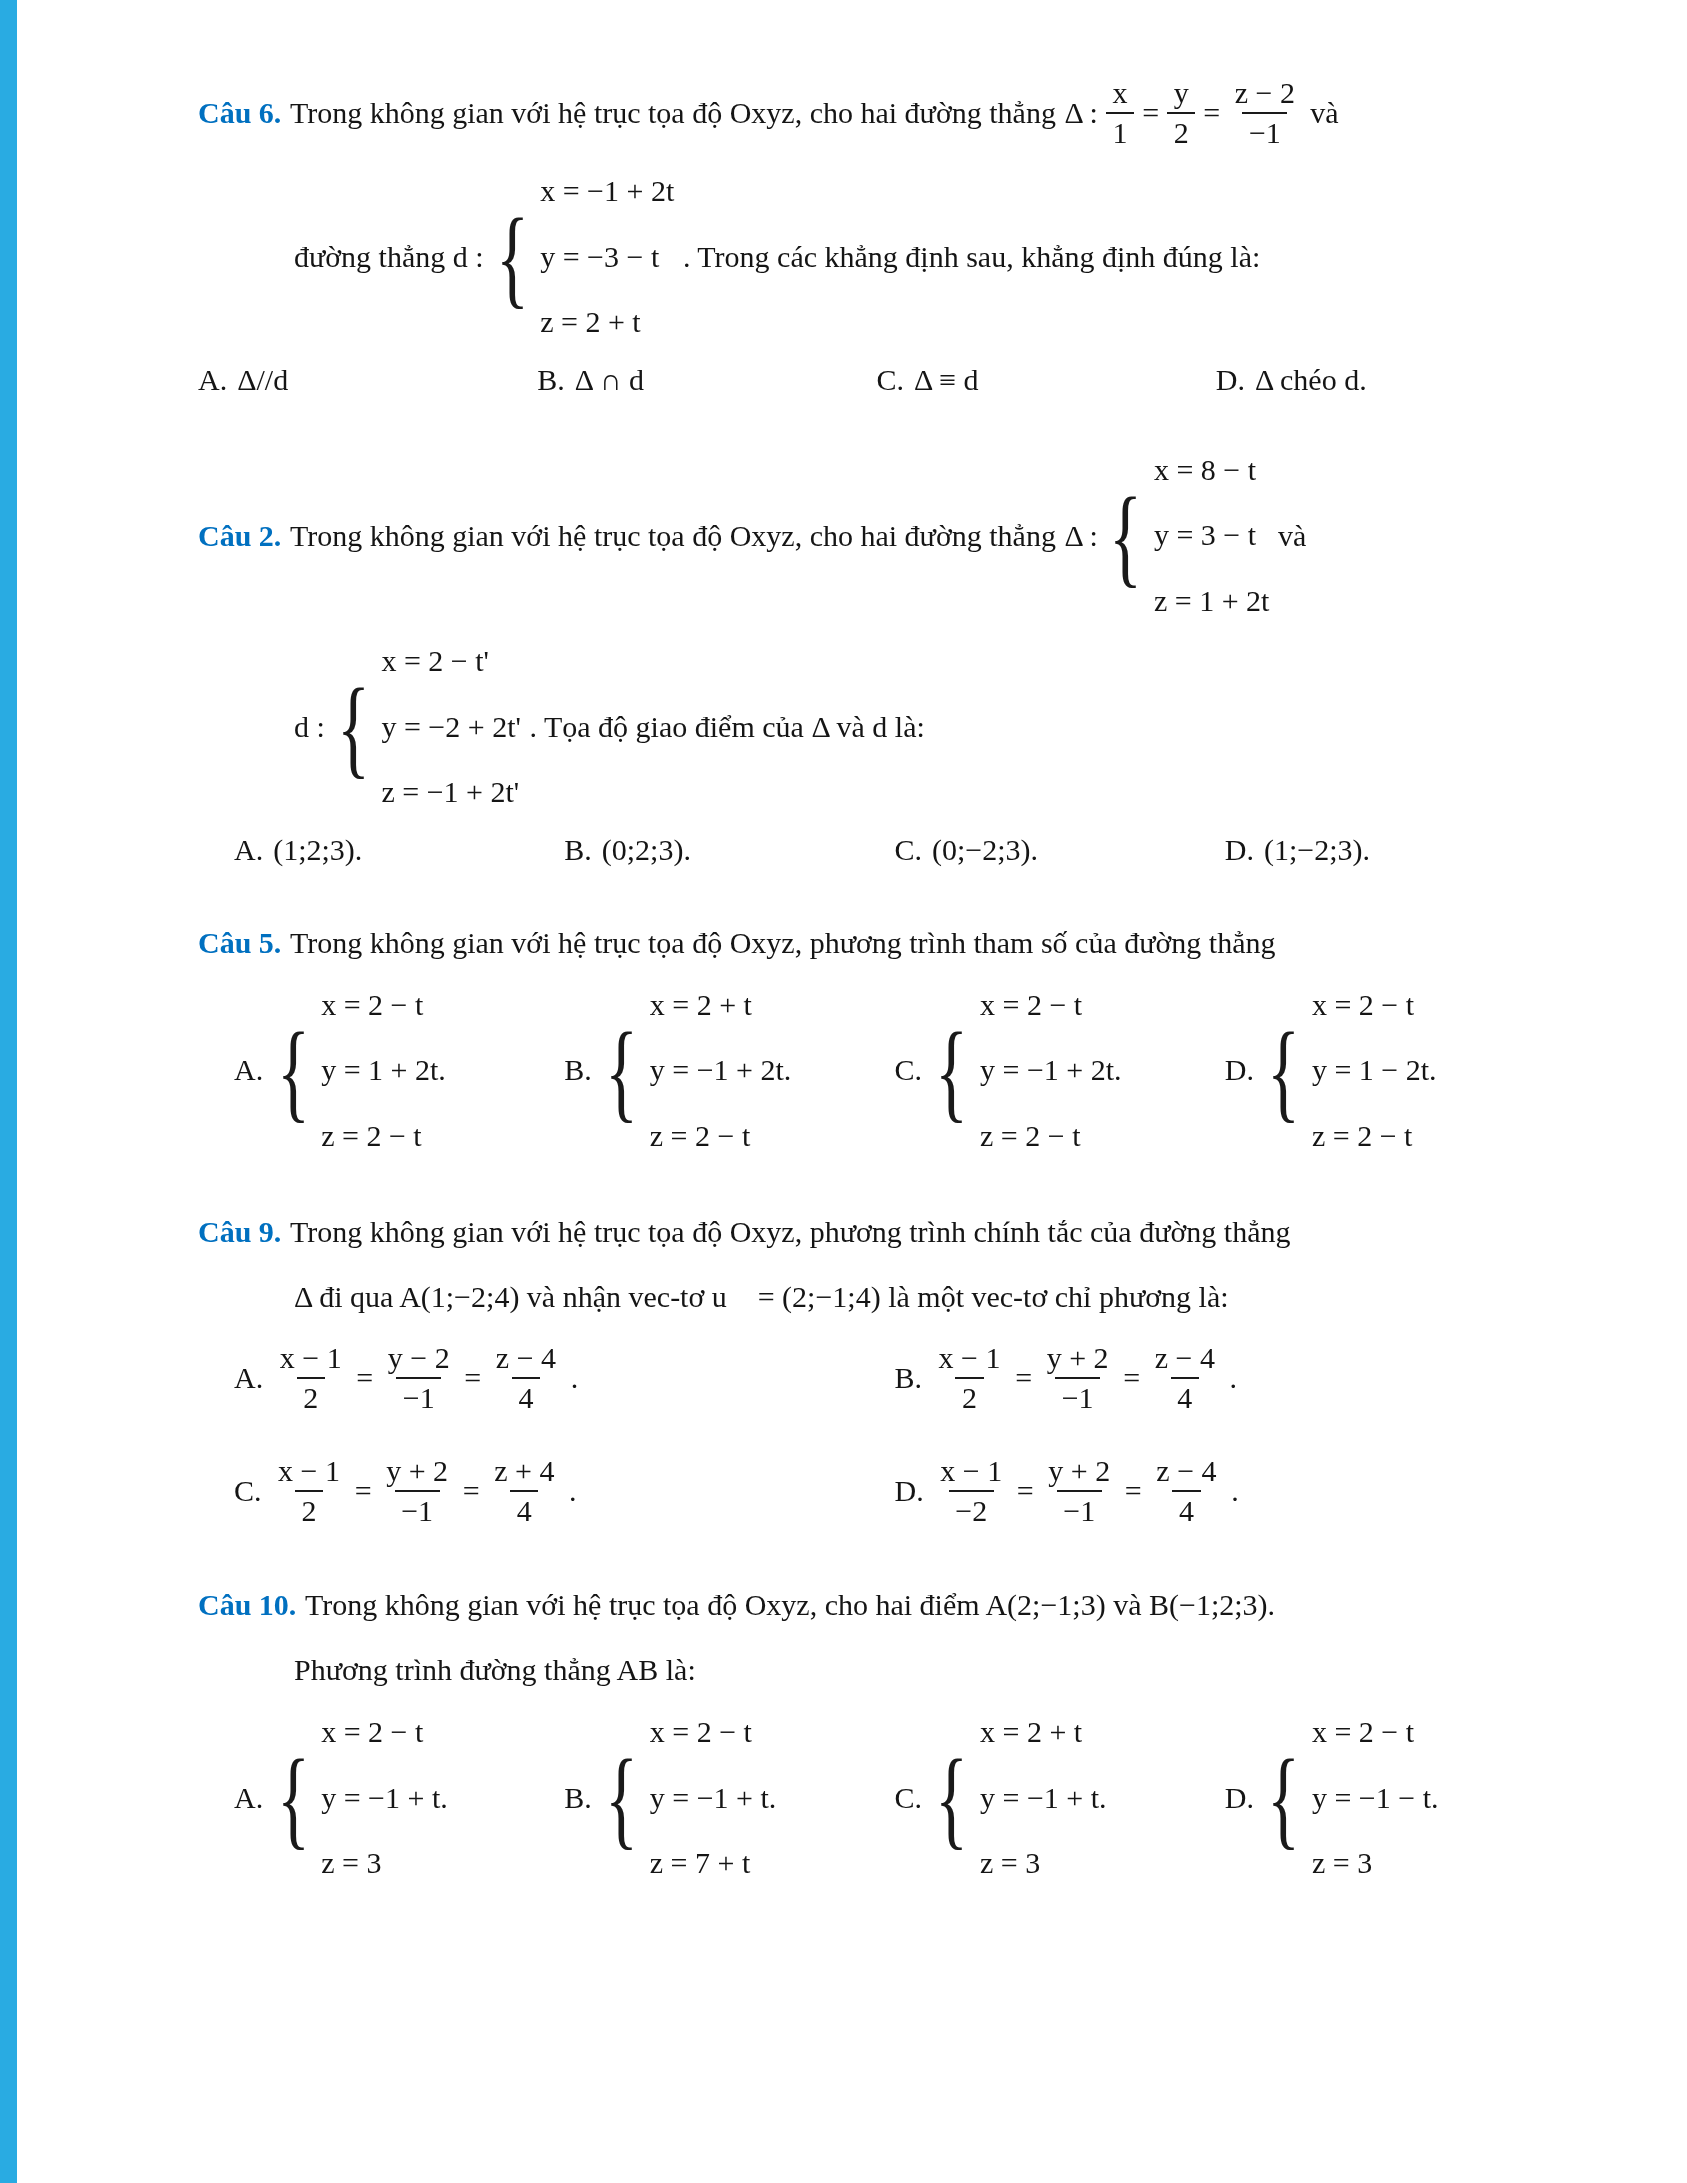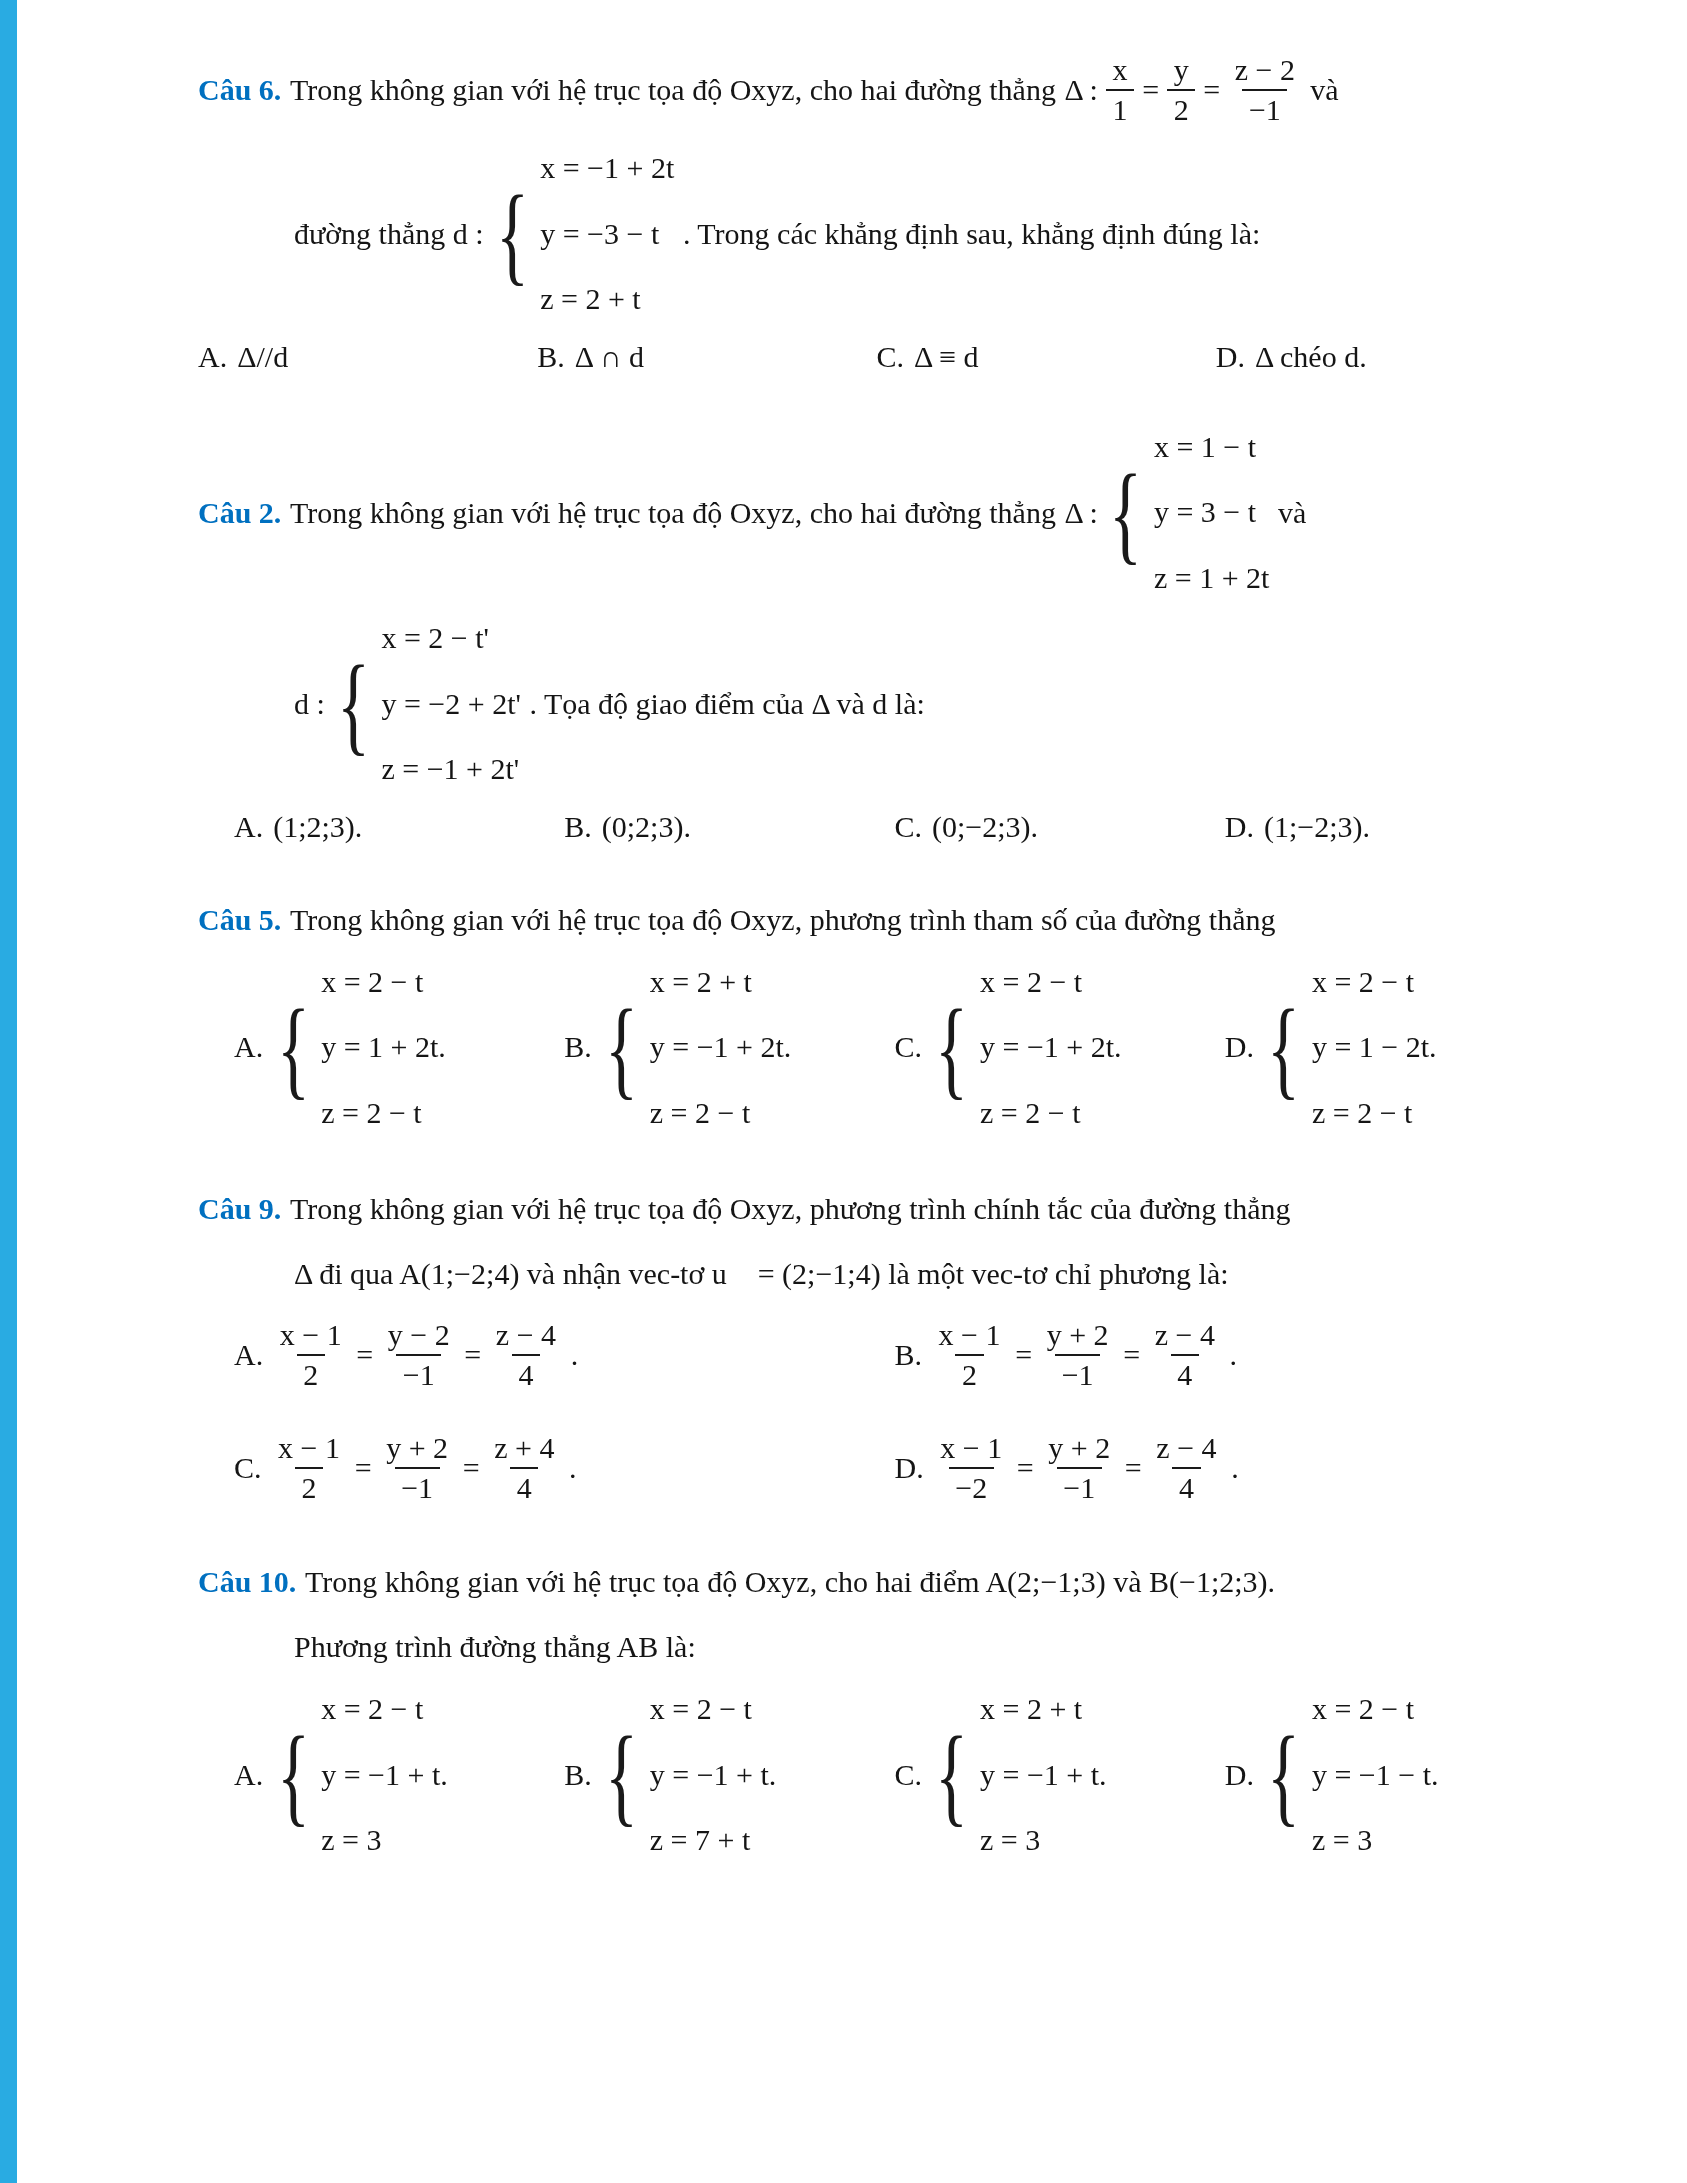--- a/index.html
+++ b/index.html
@@ -12,21 +12,21 @@
     font-size: 30px;
     color: #151515;
     position: relative;
   }
   .blue-bar {
     position: absolute;
     left: 0; top: 0;
     width: 17px; height: 2183px;
     background: #29ABE2;
   }
-  .content { padding: 51px 132px 0 198px; }
+  .content { padding: 74px 132px 0 198px; }
 
   .question { margin-bottom: 53px; }
   .qline {
     display: flex;
     flex-wrap: wrap;
     align-items: center;
     column-gap: 8.6px;
     margin-bottom: 20px;
     line-height: 1.5;
   }
@@ -131,21 +131,21 @@
 
   <section class="question">
     <div class="qline">
       <span class="qlabel">Câu 2.</span>
       <span>Trong không gian với hệ trục tọa độ Oxyz, cho hai đường thẳng</span>
       <span class="mathrow">
         <span>Δ :</span>
         <span class="system">
           <span class="brace">{</span>
           <span class="sys-lines">
-            <span>x = 1 − t</span>
+            <span>x = 8 − t</span>
             <span>y = 3 − t</span>
             <span>z = 1 + 2t</span>
           </span>
         </span>
       </span>
       <span>và</span>
     </div>
 
     <div class="qline indent">
       <span>d :</span>

